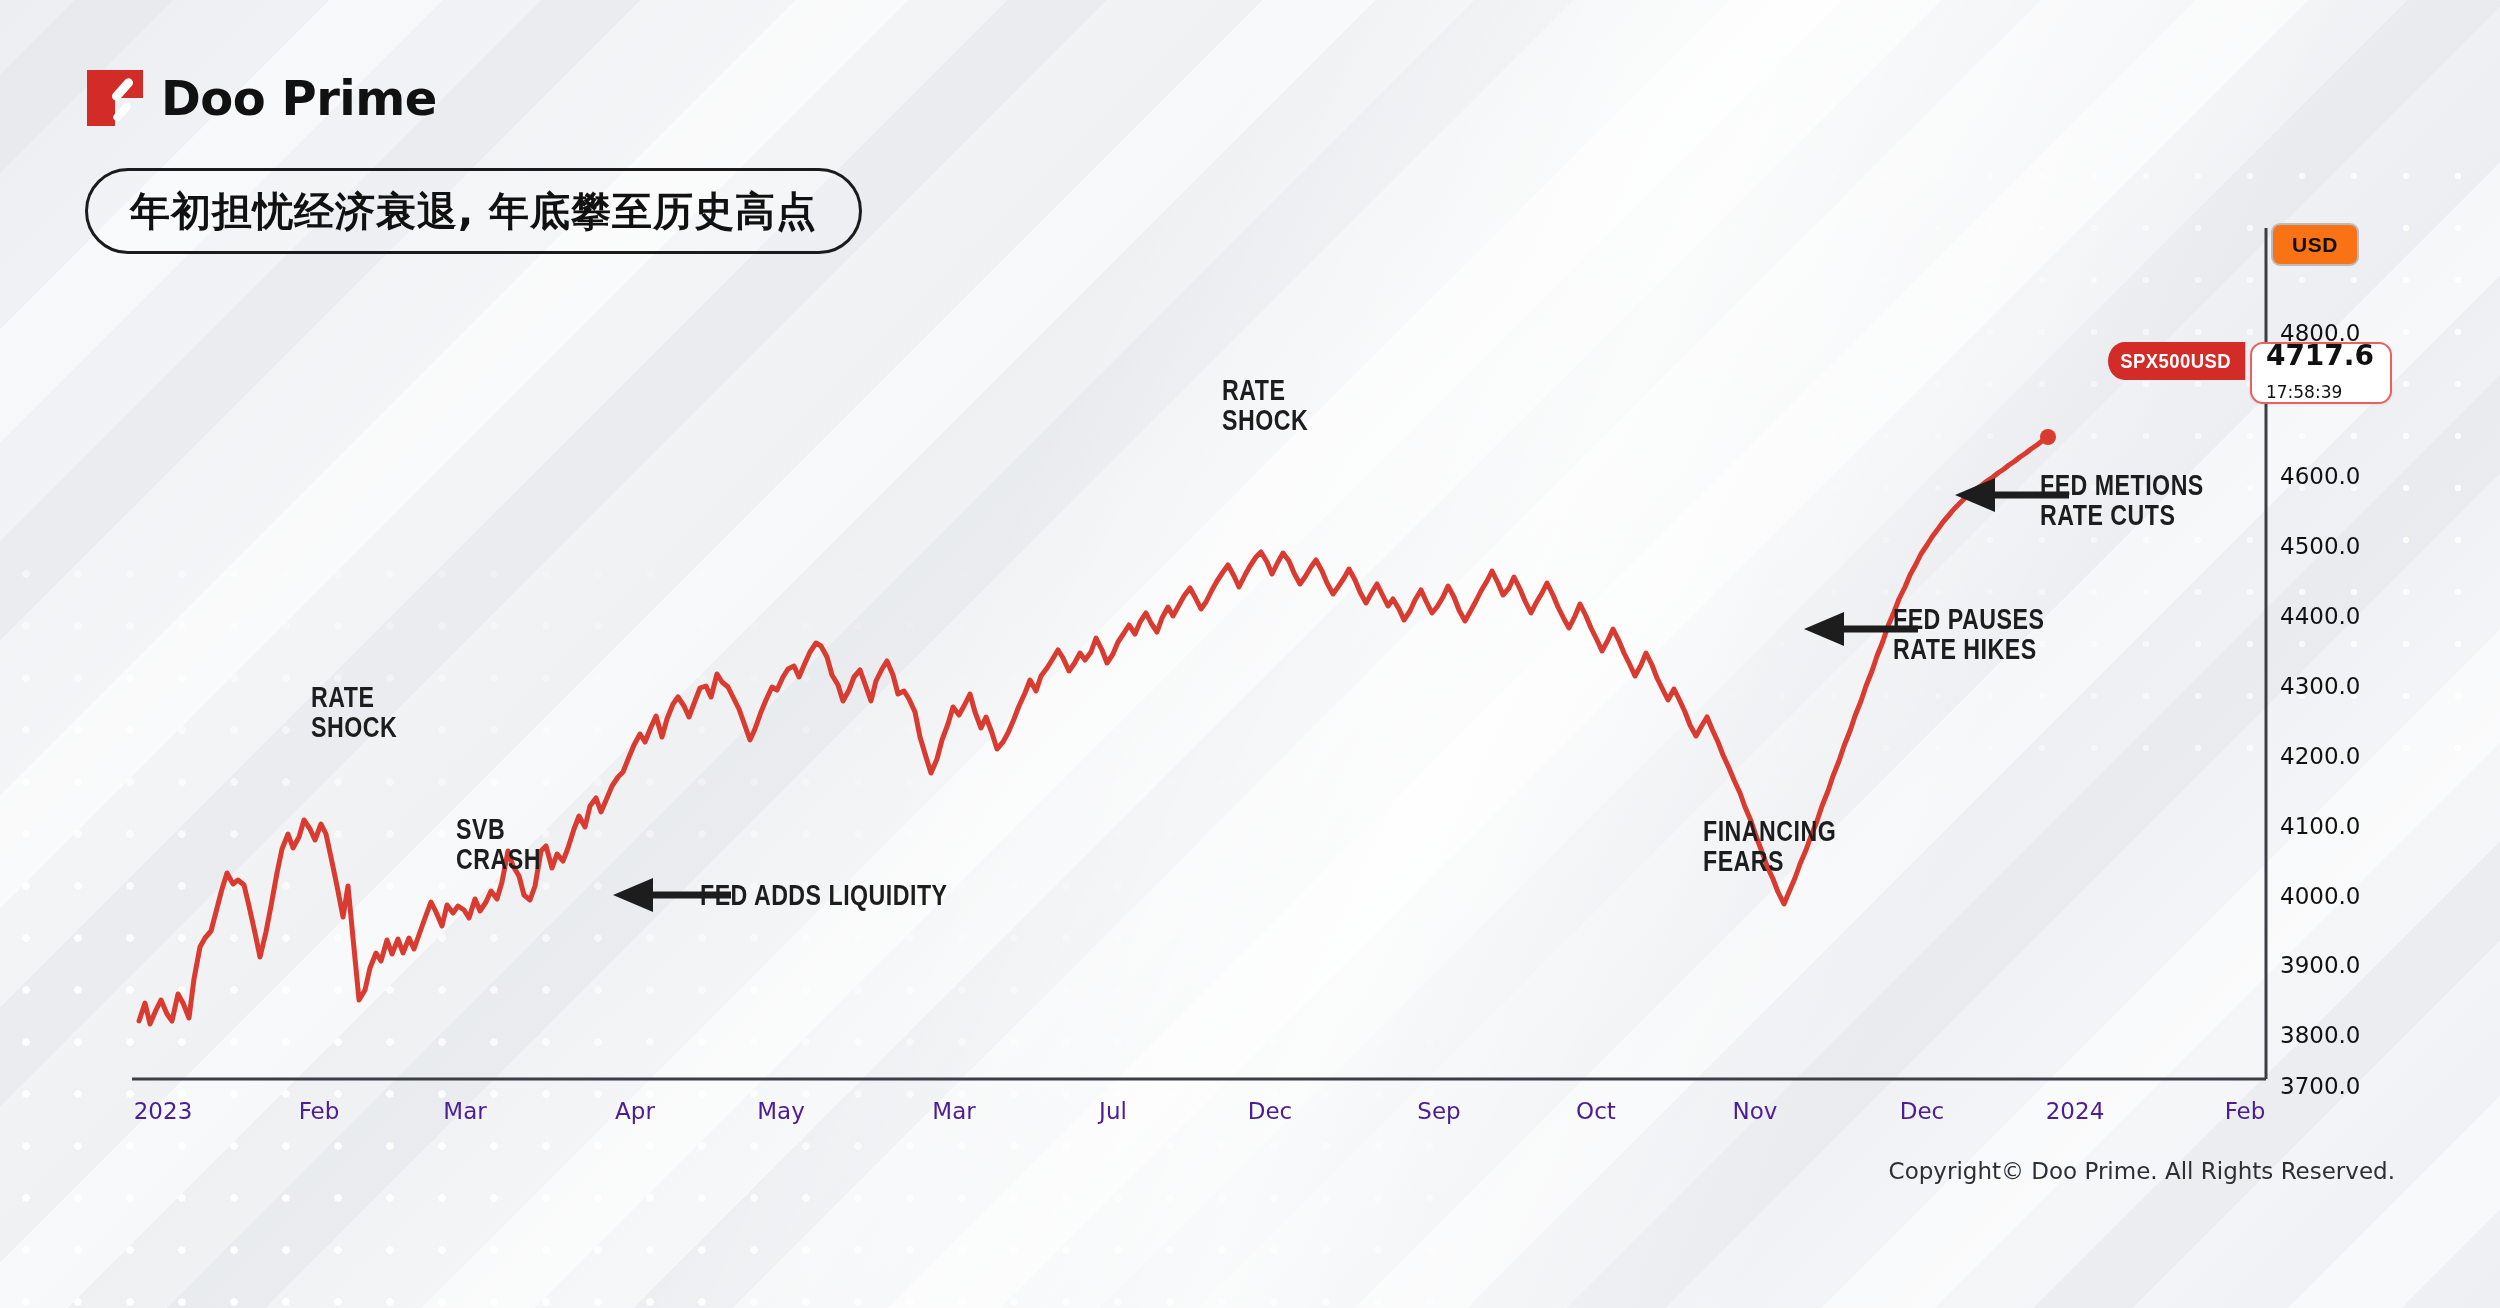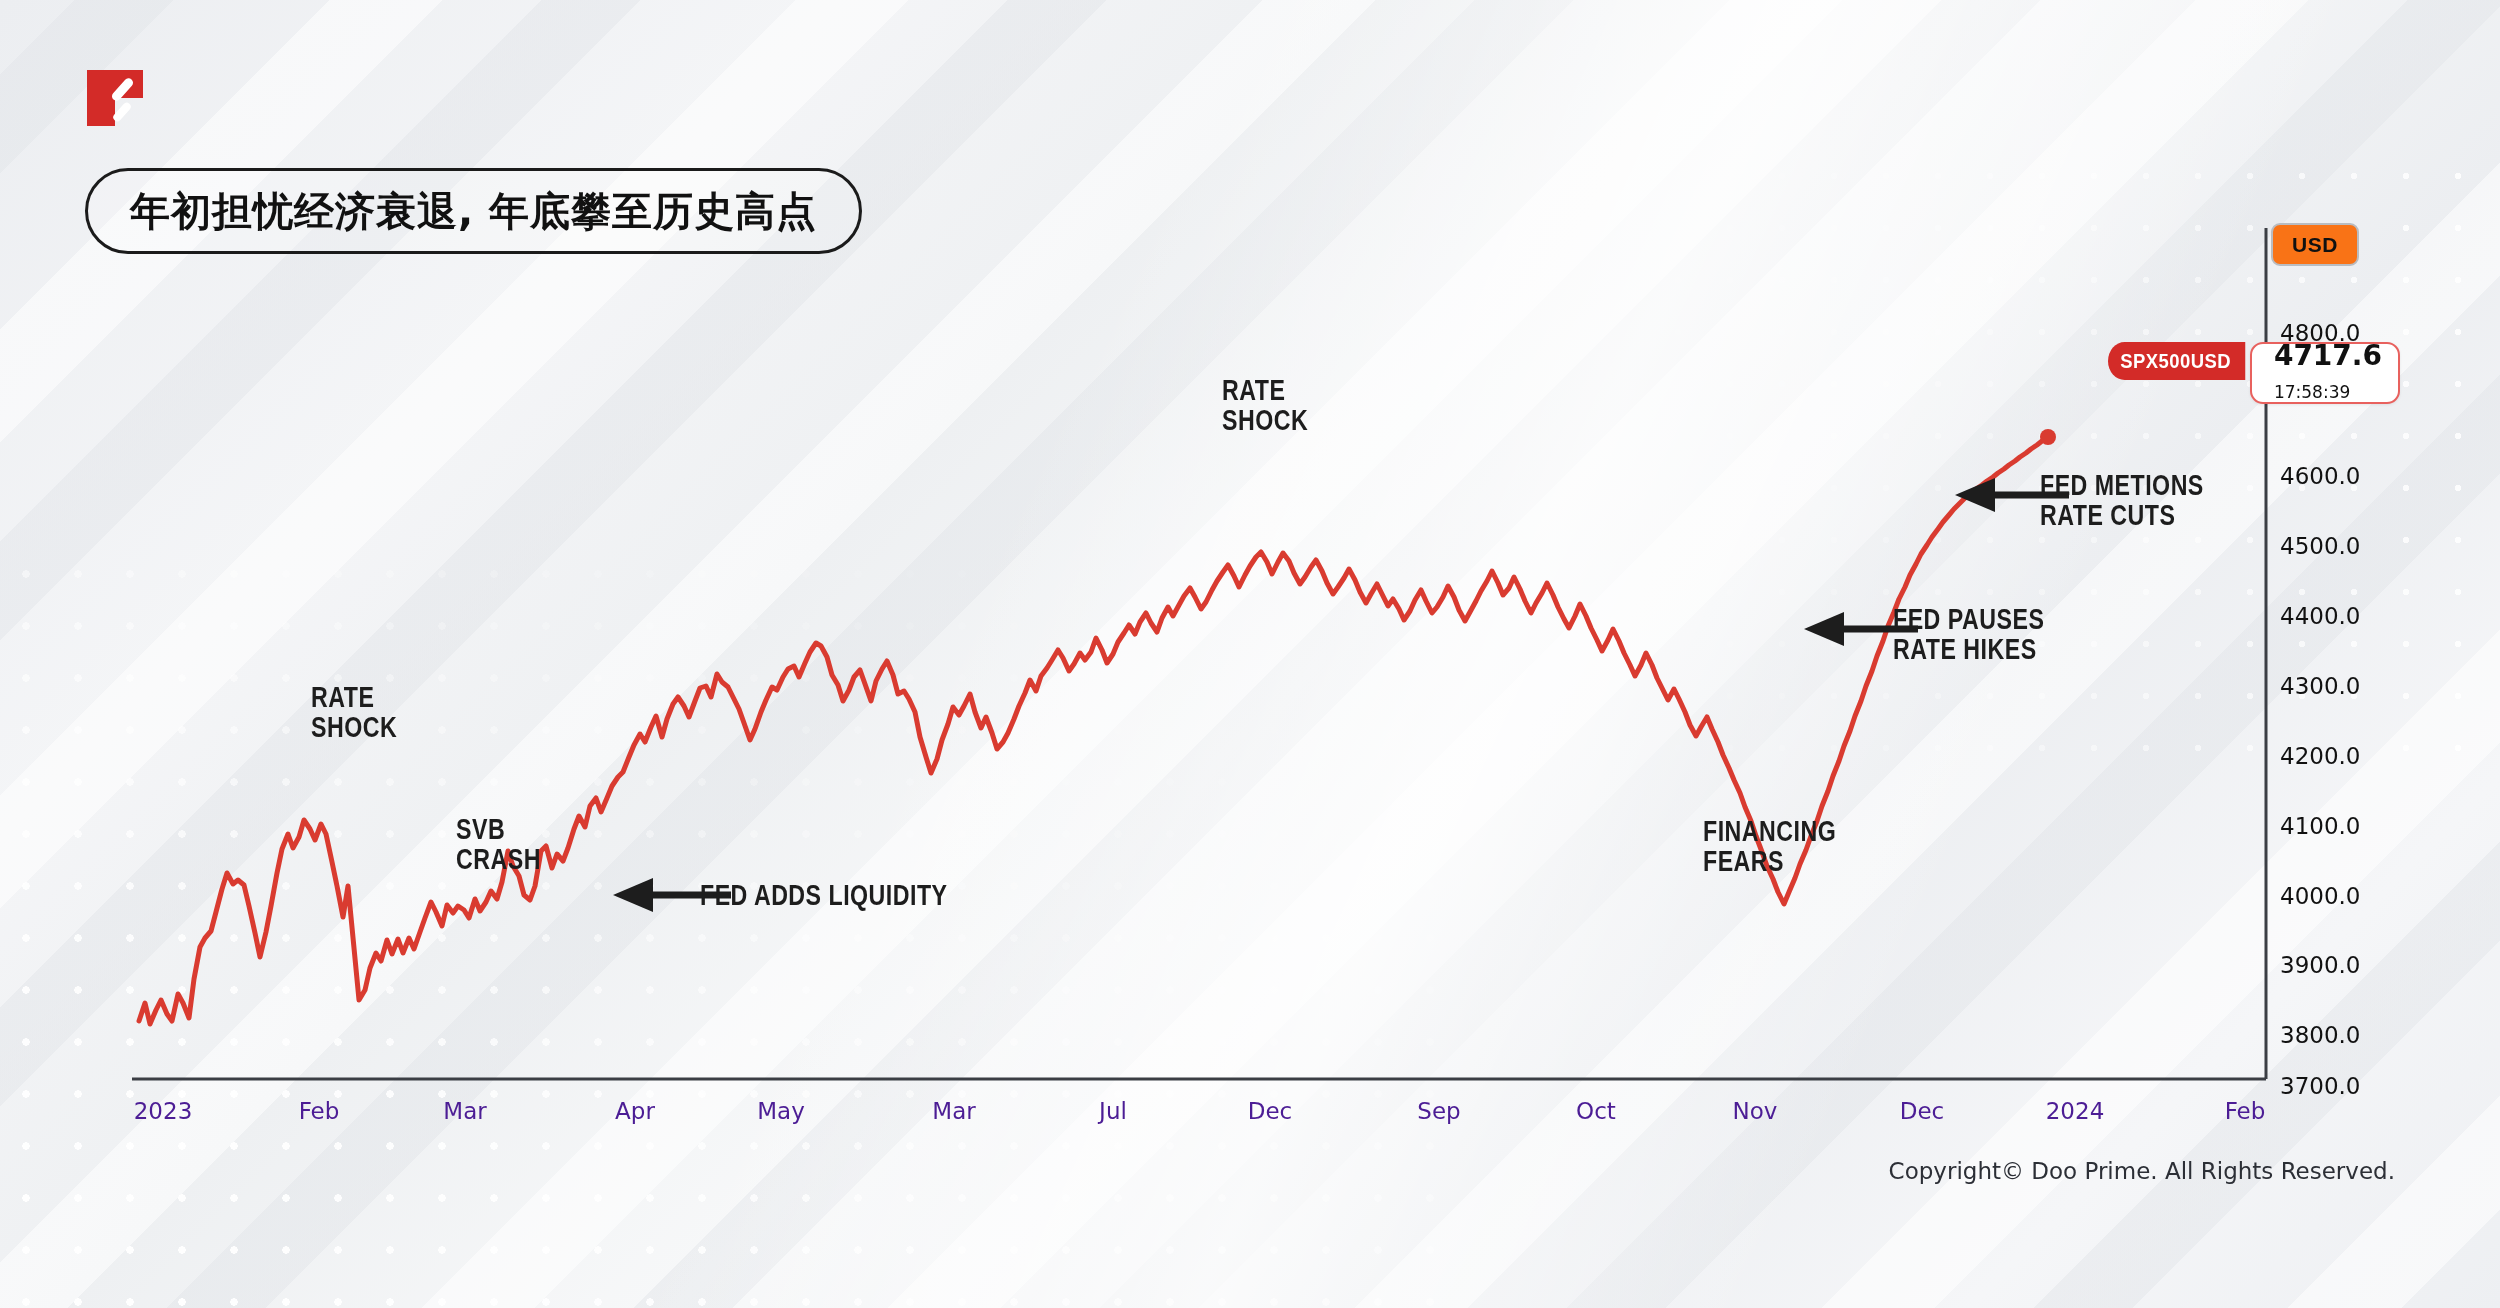--- a/index.html
+++ b/index.html
@@ -115,21 +115,21 @@
     height:38px; padding:0 16px 0 14px;
     display:flex; align-items:center;
     background:#d32b28; border-radius:19px 0 0 19px;
     color:#fff; font-weight:700; font-size:21px; letter-spacing:.5px;
     font-family:"Liberation Sans Narrow","Liberation Sans", sans-serif;
     transform:scaleX(.88); transform-origin:left center;
     margin-right:-14px; z-index:1;
     white-space:nowrap;
   }
   #price-box{
-    height:62px; min-width:126px; padding:5px 16px 5px 22px;
+    height:62px; min-width:126px; padding:5px 16px 5px 14px;
     background:#fff; border:2px solid #e8615e; border-radius:13px;
     display:flex; flex-direction:column; align-items:flex-start; justify-content:center;
     box-shadow:0 1px 3px rgba(0,0,0,.07);
   }
   #price-value{ font-family:"DejaVu Sans", sans-serif; font-size:28px; font-weight:700; color:#111; line-height:1; }
   #price-time{ font-family:"DejaVu Sans", sans-serif; font-size:17px; font-weight:400; color:#111; line-height:1.25; margin-top:12px; }
 
   
   #copyright{
     position:absolute; right:105px; top:1158px;
@@ -145,20 +145,21 @@
 <div id="bg-dots"></div>
 <div id="bg-dots-2"></div>
 <div id="bg-sheen"></div>
 
 <div id="logo-row">
   <svg id="logo-mark" viewBox="0 0 60 60">
     <path d="M2 2 H58 V30 H30 V58 H2 Z" fill="#d32b28"></path>
     <rect x="33" y="8" width="9" height="27" rx="4.5" transform="rotate(42 37.5 21.5)" fill="#ffffff"></rect>
     <rect x="33" y="33" width="8" height="22" rx="4" transform="rotate(42 37 44)" fill="#ffffff"></rect>
   </svg>
+  <span id="logo-text">Doo Prime</span>
 </div>
 
 <div id="title-pill">
   <span id="title-text">年初担忧经济衰退, 年底攀至历史高点</span>
 </div>
 
 <div id="currency-chip">USD</div>
 
 <div id="chart-wrap">
   <svg id="chart-svg" width="2500" height="1308">

